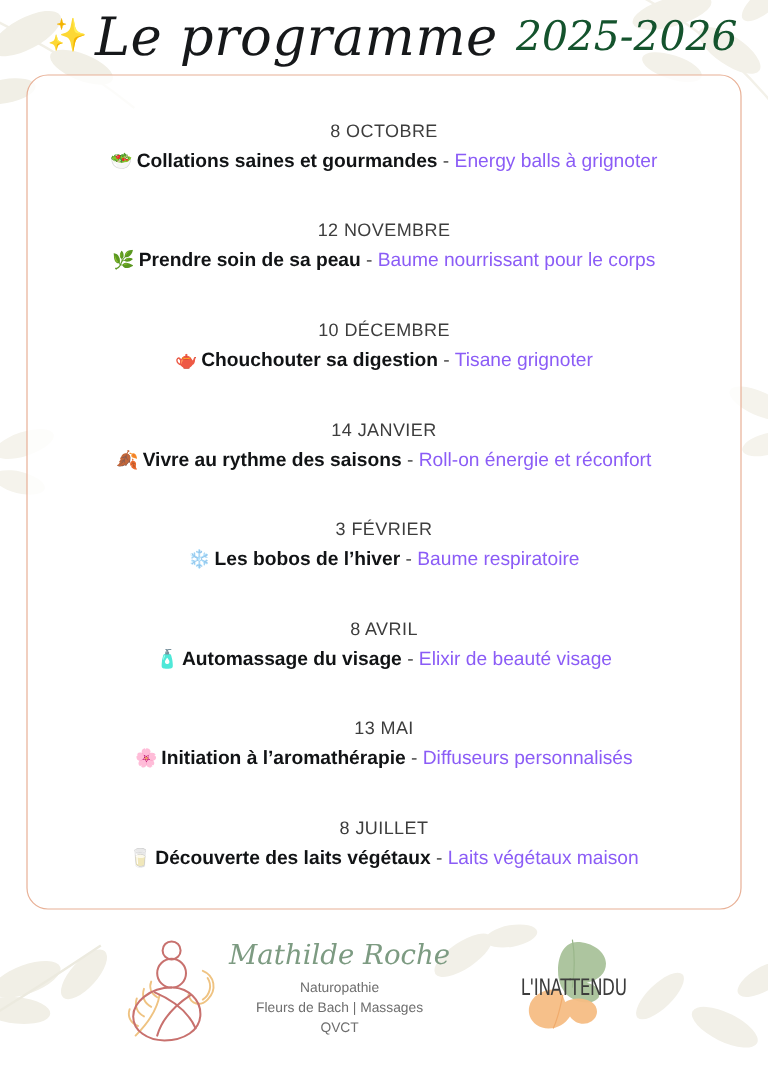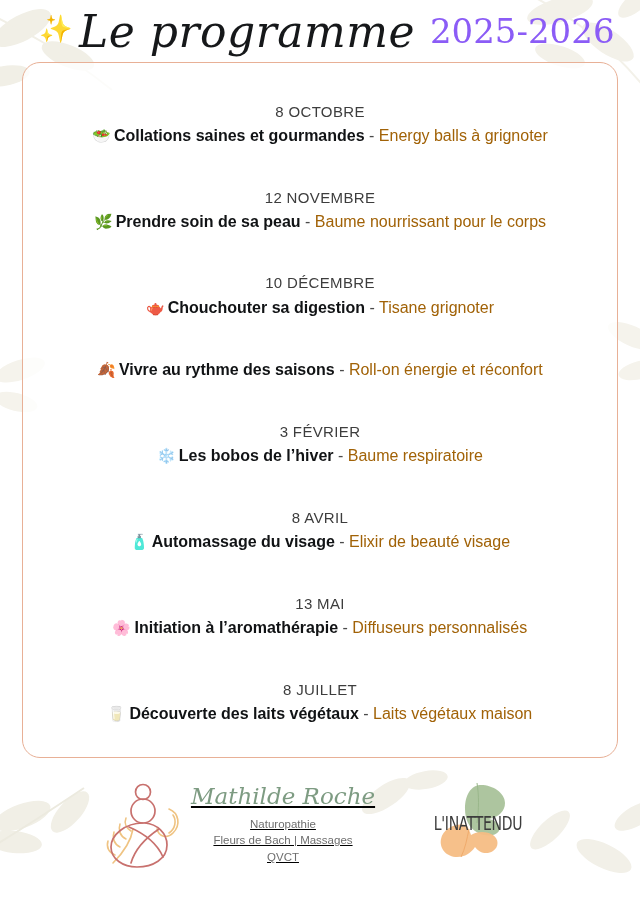--- a/index.html
+++ b/index.html
@@ -45,22 +45,23 @@
     font-family: "DejaVu Serif", serif;
     font-style: italic;
     font-size: 44px;
     letter-spacing: 0.5px;
     color: #16181a;
     white-space: nowrap;
     font-weight: 400;
   }
   .title-years {
     font-family: "DejaVu Serif", serif;
+    font-style: italic;
     font-size: 34px;
-    color: #8b5cf6;
+    color: #14532d;
     margin-left: 9px;
     white-space: nowrap;
   }
 
   
   .card {
     position: relative;
     z-index: 2;
     margin: 0 22px;
     height: 696px;
@@ -95,35 +96,34 @@
   }
   .entry-title {
     font-weight: bold;
     color: #111315;
   }
   .entry-sep {
     color: #4a4a4a;
     font-weight: normal;
   }
   .entry-desc {
-    color: #a16207;
+    color: #8b5cf6;
     font-weight: normal;
   }
 
   
   .footer {
     position: relative;
     z-index: 2;
     height: 125px;
     display: flex;
     align-items: center;
     justify-content: center;
     gap: 44px;
     padding-top: 4px;
-    text-decoration: underline;
   }
   .brand-block {
     display: flex;
     align-items: center;
     gap: 6px;
   }
   .brand-text {
     display: flex;
     flex-direction: column;
     align-items: center;
@@ -240,20 +240,21 @@
     </div>
     <div class="entry">
       <div class="entry-date">12 NOVEMBRE</div>
       <div class="entry-line"><span class="entry-emoji">🌿</span><span class="entry-title">Prendre soin de sa peau</span><span class="entry-sep"> - </span><span class="entry-desc">Baume nourrissant pour le corps</span></div>
     </div>
     <div class="entry">
       <div class="entry-date">10 DÉCEMBRE</div>
       <div class="entry-line"><span class="entry-emoji">🫖</span><span class="entry-title">Chouchouter sa digestion</span><span class="entry-sep"> - </span><span class="entry-desc">Tisane grignoter</span></div>
     </div>
     <div class="entry">
+      <div class="entry-date">14 JANVIER</div>
       <div class="entry-line"><span class="entry-emoji">🍂</span><span class="entry-title">Vivre au rythme des saisons</span><span class="entry-sep"> - </span><span class="entry-desc">Roll-on énergie et réconfort</span></div>
     </div>
     <div class="entry">
       <div class="entry-date">3 FÉVRIER</div>
       <div class="entry-line"><span class="entry-emoji">❄️</span><span class="entry-title">Les bobos de l’hiver</span><span class="entry-sep"> - </span><span class="entry-desc">Baume respiratoire</span></div>
     </div>
     <div class="entry">
       <div class="entry-date">8 AVRIL</div>
       <div class="entry-line"><span class="entry-emoji">🧴</span><span class="entry-title">Automassage du visage</span><span class="entry-sep"> - </span><span class="entry-desc">Elixir de beauté visage</span></div>
     </div>

